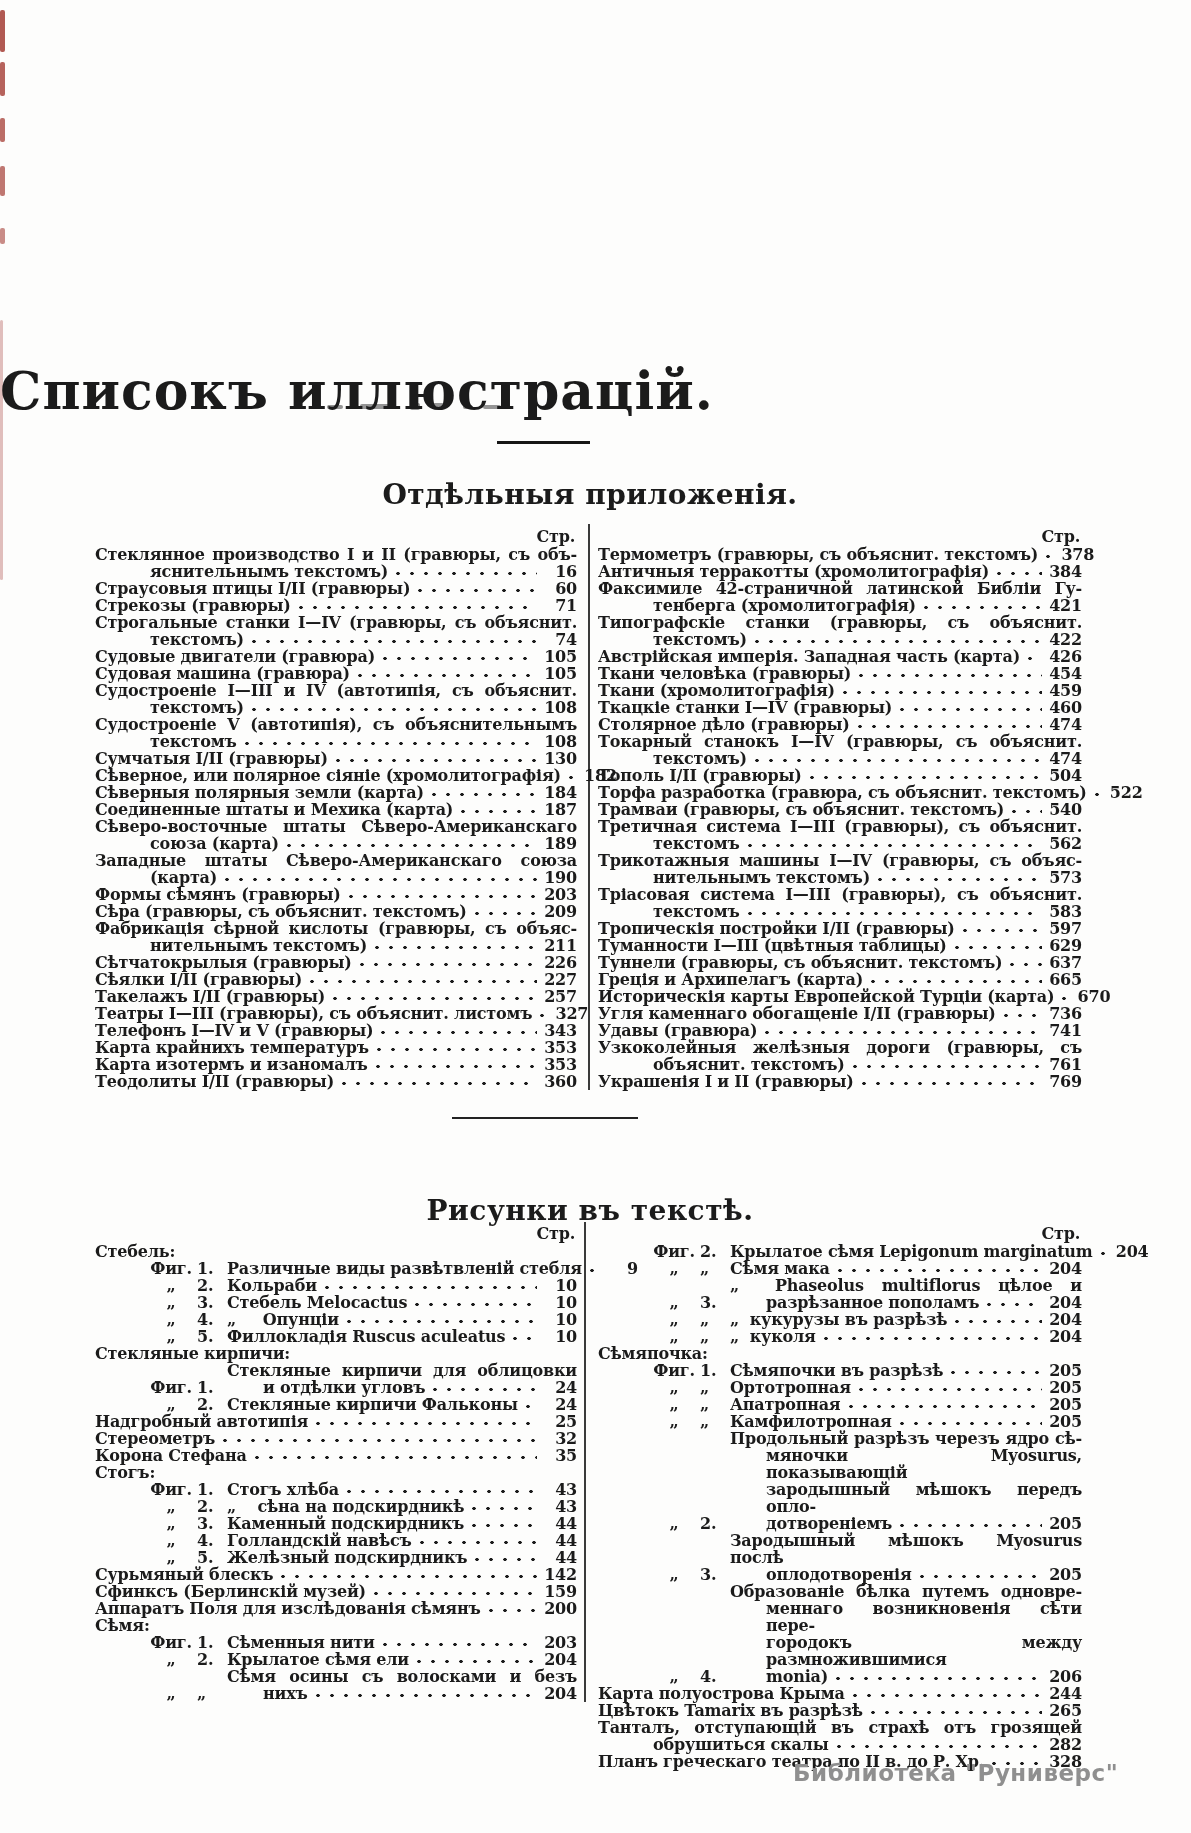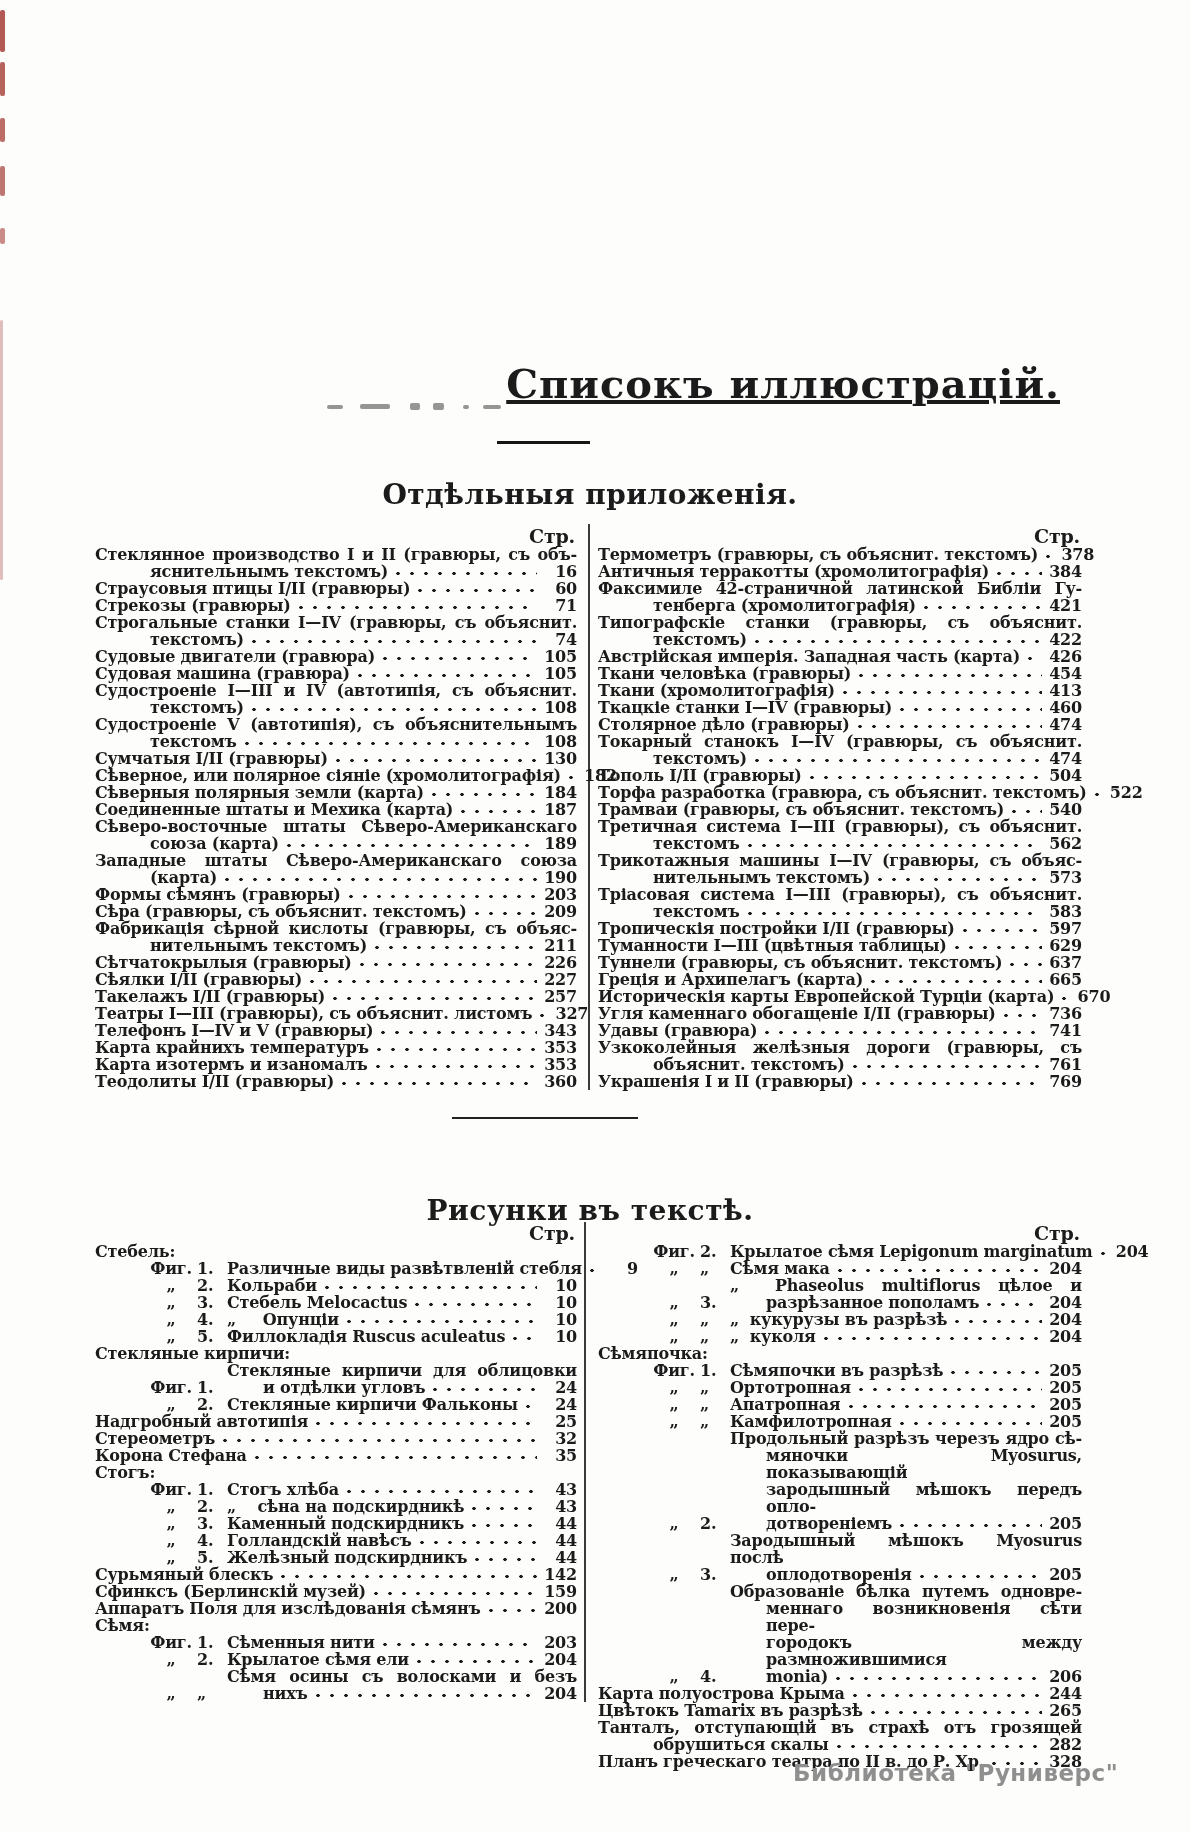--- a/index.html
+++ b/index.html
@@ -6,29 +6,29 @@
   .page{
     position:relative;width:1191px;height:1833px;margin:0 auto;
     background:#fdfdfc;overflow:hidden;
     font-family:"DejaVu Serif","Liberation Serif",serif;
     color:#1b1b1b;font-weight:bold;
   }
   
   .red-mark{position:absolute;left:0;width:5px;background:#9e2f27;border-radius:2px;}
   .bleed{position:absolute;background:#2e2e2e;opacity:.5;border-radius:2px;}
   
-  .title{position:absolute;top:360px;left:0;width:1060px;text-align:right;
-         font-size:40px;letter-spacing:1px;text-decoration:underline;}
+  .title{position:absolute;top:360px;left:0;width:1060px;text-align:left;
+         font-size:52px;letter-spacing:1px;}
   .title-rule{position:absolute;top:441px;left:497px;width:93px;height:3px;background:#161616;}
   .sec-heading{position:absolute;left:0;width:1180px;text-align:center;
                font-size:28px;letter-spacing:.5px;}
   .mid-rule{position:absolute;top:1117px;left:452px;width:186px;height:2px;background:#222;}
   
   .col{position:absolute;font-size:16px;line-height:17px;letter-spacing:-0.2px;}
-  .col-hdr{text-align:right;font-size:19px;line-height:19px;padding-right:2px;}
+  .col-hdr{text-align:right;font-size:16px;line-height:19px;padding-right:2px;}
   .vdiv{position:absolute;width:2px;background:#3a3a3a;}
   
   .entry{margin:0;}
   .line{display:block;}
   .line.fill{text-align:justify;text-align-last:justify;}
   .line.cont{padding-left:55px;}
   .line.last{display:flex;align-items:baseline;}
   .txt{white-space:nowrap;}
   .dots{flex:1 1 auto;min-width:8px;height:7px;align-self:flex-end;margin:0 6px 3px 8px;
         background-image:radial-gradient(circle at 2px 3.5px,#1c1c1c 1.5px,rgba(0,0,0,0) 1.9px);
@@ -302,21 +302,21 @@
           <div class="line last">
             <span class="txt">Ткани человѣка (гравюры)</span>
             <span class="dots"></span>
             <span class="pg">454</span>
           </div>
         </div>
         <div class="entry">
           <div class="line last">
             <span class="txt">Ткани (хромолитографія)</span>
             <span class="dots"></span>
-            <span class="pg">413</span>
+            <span class="pg">459</span>
           </div>
         </div>
         <div class="entry">
           <div class="line last">
             <span class="txt">Ткацкіе станки I—IV (гравюры)</span>
             <span class="dots"></span>
             <span class="pg">460</span>
           </div>
         </div>
         <div class="entry">

